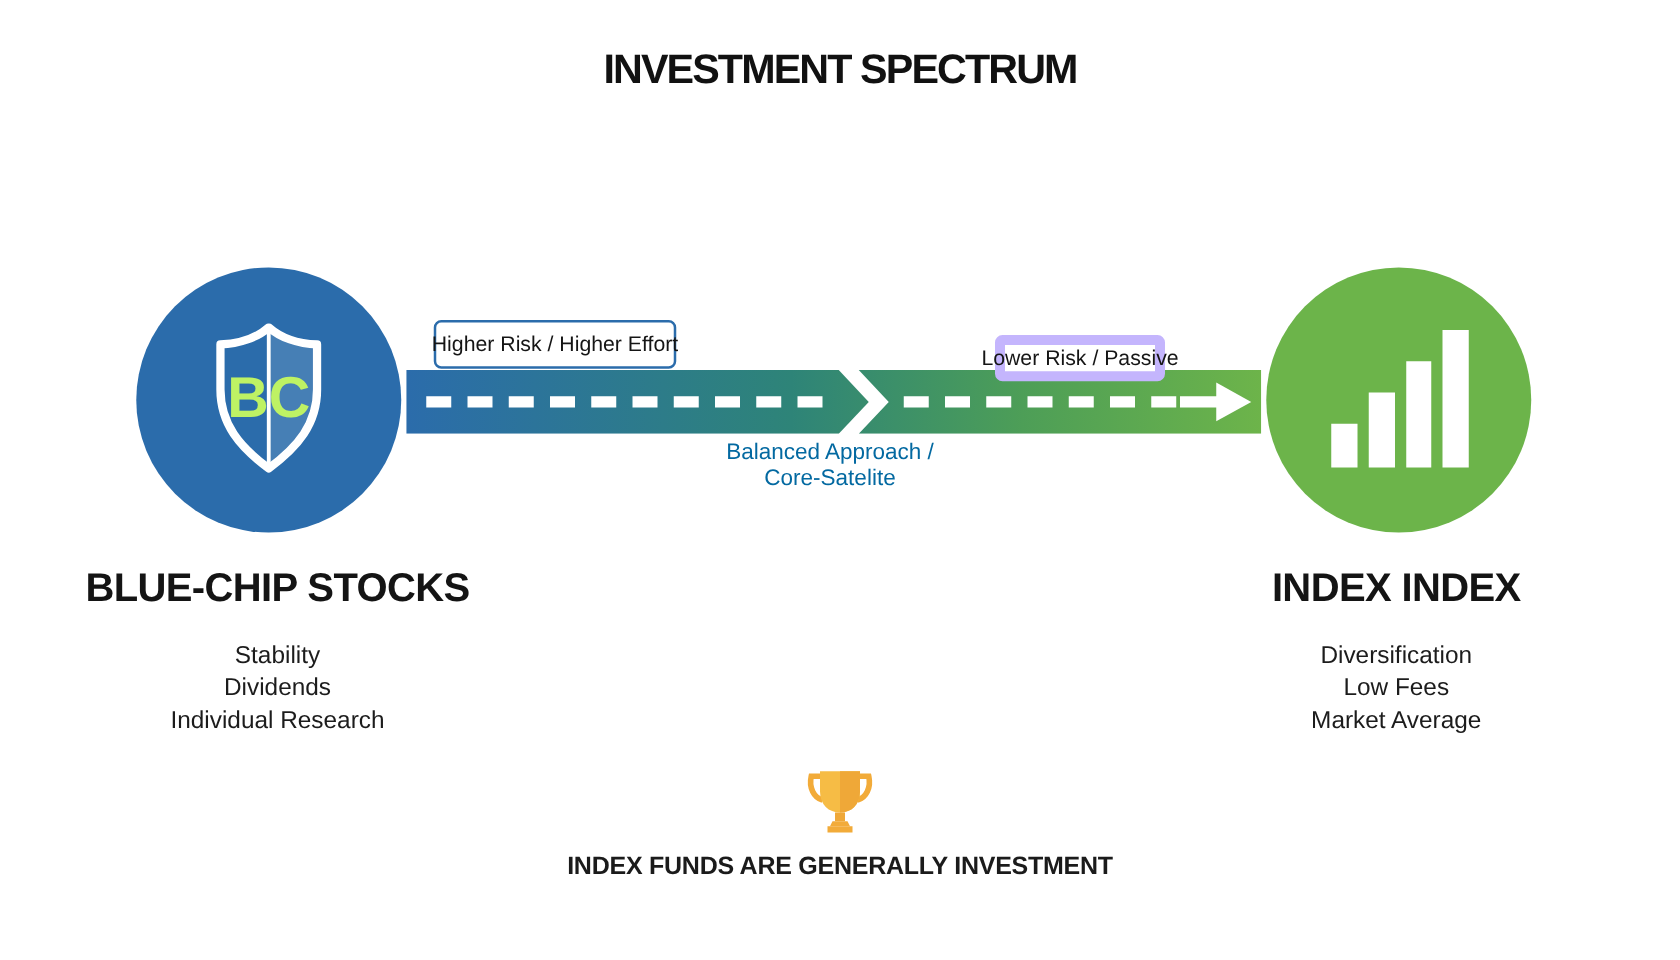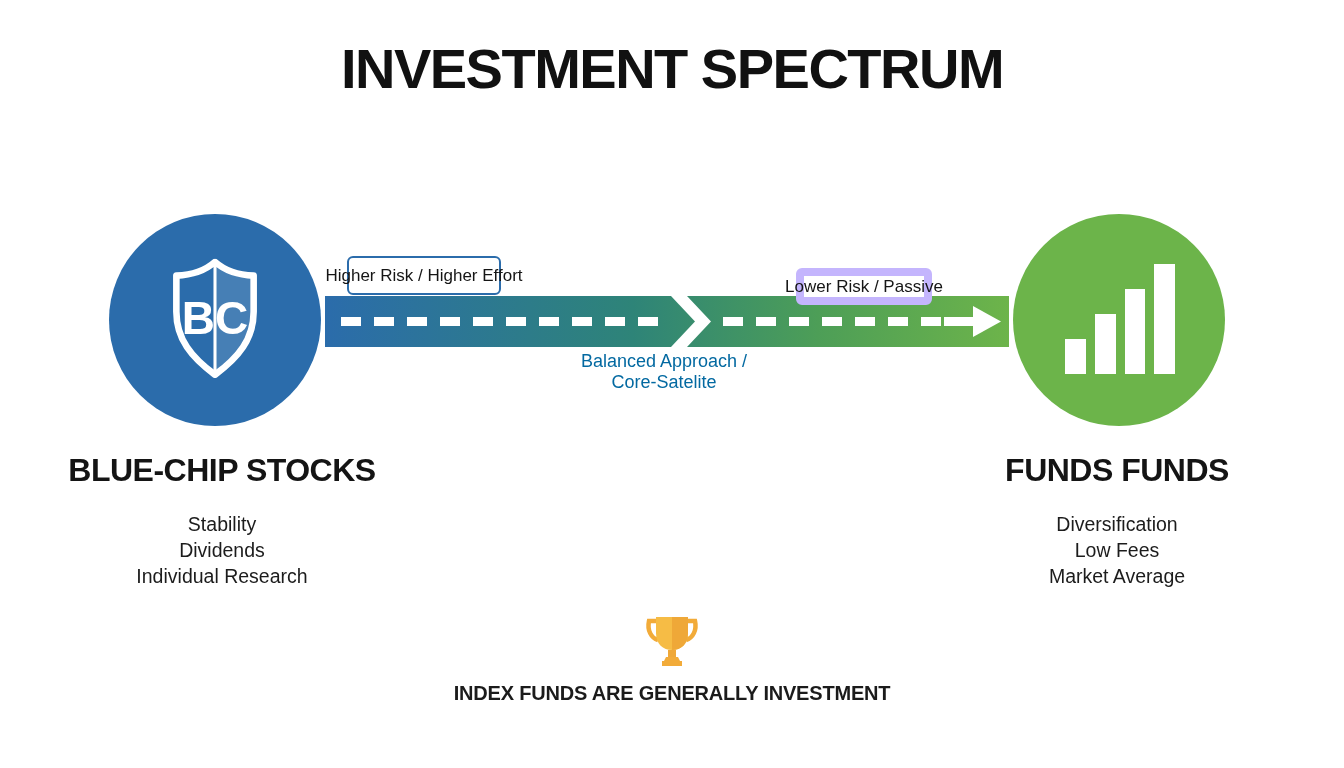--- a/index.html
+++ b/index.html
@@ -4,50 +4,50 @@
 <style>
   html,body { margin:0; padding:0; background:#ffffff; }
   .stage {
     position:relative; width:1344px; height:768px; background:#ffffff;
     font-family:"Liberation Sans", sans-serif; overflow:hidden; color:#1a1a1a;
   }
   .abs { position:absolute; }
 
   .title {
     top:36px; left:0; width:100%; text-align:center;
-    font-size:56px; font-weight:bold; letter-spacing:-1.5px; color:#111111;
+    font-size:33px; font-weight:bold; letter-spacing:-1.5px; color:#111111;
   }
 
   
   .node-circle { width:212px; height:212px; border-radius:50%; top:214px; }
   .node-blue  { left:109px; background:#2b6cab; }
   .node-green { left:1013px; background:#6cb44a; }
 
   .shield-svg { left:50%; top:50%; transform:translate(-50%,-51%); }
   .monogram {
     left:50%; top:50%; transform:translate(-50%,-54%);
-    font-size:46px; font-weight:bold; color:#ffffff; letter-spacing:0;
+    font-size:46px; font-weight:bold; color:#bef264; letter-spacing:0;
   }
 
   .bars { left:52px; top:48px; width:110px; height:112px; display:flex; align-items:flex-end; gap:9px; }
   .bars .bar { width:21px; background:#ffffff; }
   .bars .bar:nth-child(1){ height:35px; }
   .bars .bar:nth-child(2){ height:60px; }
   .bars .bar:nth-child(3){ height:85px; }
   .bars .bar:nth-child(4){ height:110px; }
 
   
   .band { left:325px; top:296px; }
 
   .spectrum-label {
     background:#ffffff; border-radius:6px; font-size:17px; color:#151515;
     display:flex; align-items:center; justify-content:center; white-space:nowrap;
     box-sizing:border-box; z-index:3;
   }
-  .label-left  { left:347px; top:256px; width:154px; height:39px; border:2px solid #2b6cab; }
+  .label-left  { left:347px; top:256px; width:194px; height:39px; border:2px solid #2b6cab; }
   .label-right { left:796px; top:268px; width:136px; height:37px; border:8px solid #c4b5fd; }
 
   .center-caption {
     left:514px; top:351px; width:300px; text-align:center;
     font-size:18px; line-height:21px; color:#0369a1;
   }
 
   
   .node-info { text-align:center; width:330px; top:452px; }
   .info-left  { left:57px; }
@@ -115,21 +115,21 @@
   <div class="abs node-info info-left">
     <div class="node-heading">BLUE-CHIP STOCKS</div>
     <div class="node-features">
       <div>Stability</div>
       <div>Dividends</div>
       <div>Individual Research</div>
     </div>
   </div>
 
   <div class="abs node-info info-right">
-    <div class="node-heading">FUNDS FUNDS</div>
+    <div class="node-heading">INDEX INDEX</div>
     <div class="node-features">
       <div>Diversification</div>
       <div>Low Fees</div>
       <div>Market Average</div>
     </div>
   </div>
 
   <svg class="abs trophy" width="56" height="56" viewBox="0 0 56 54">
     <path d="M12,6 H5 C3,15 7,23 14,25" fill="none" stroke="#f2ab39" stroke-width="4.5"></path>
     <path d="M44,6 H51 C53,15 49,23 42,25" fill="none" stroke="#f2ab39" stroke-width="4.5"></path>

